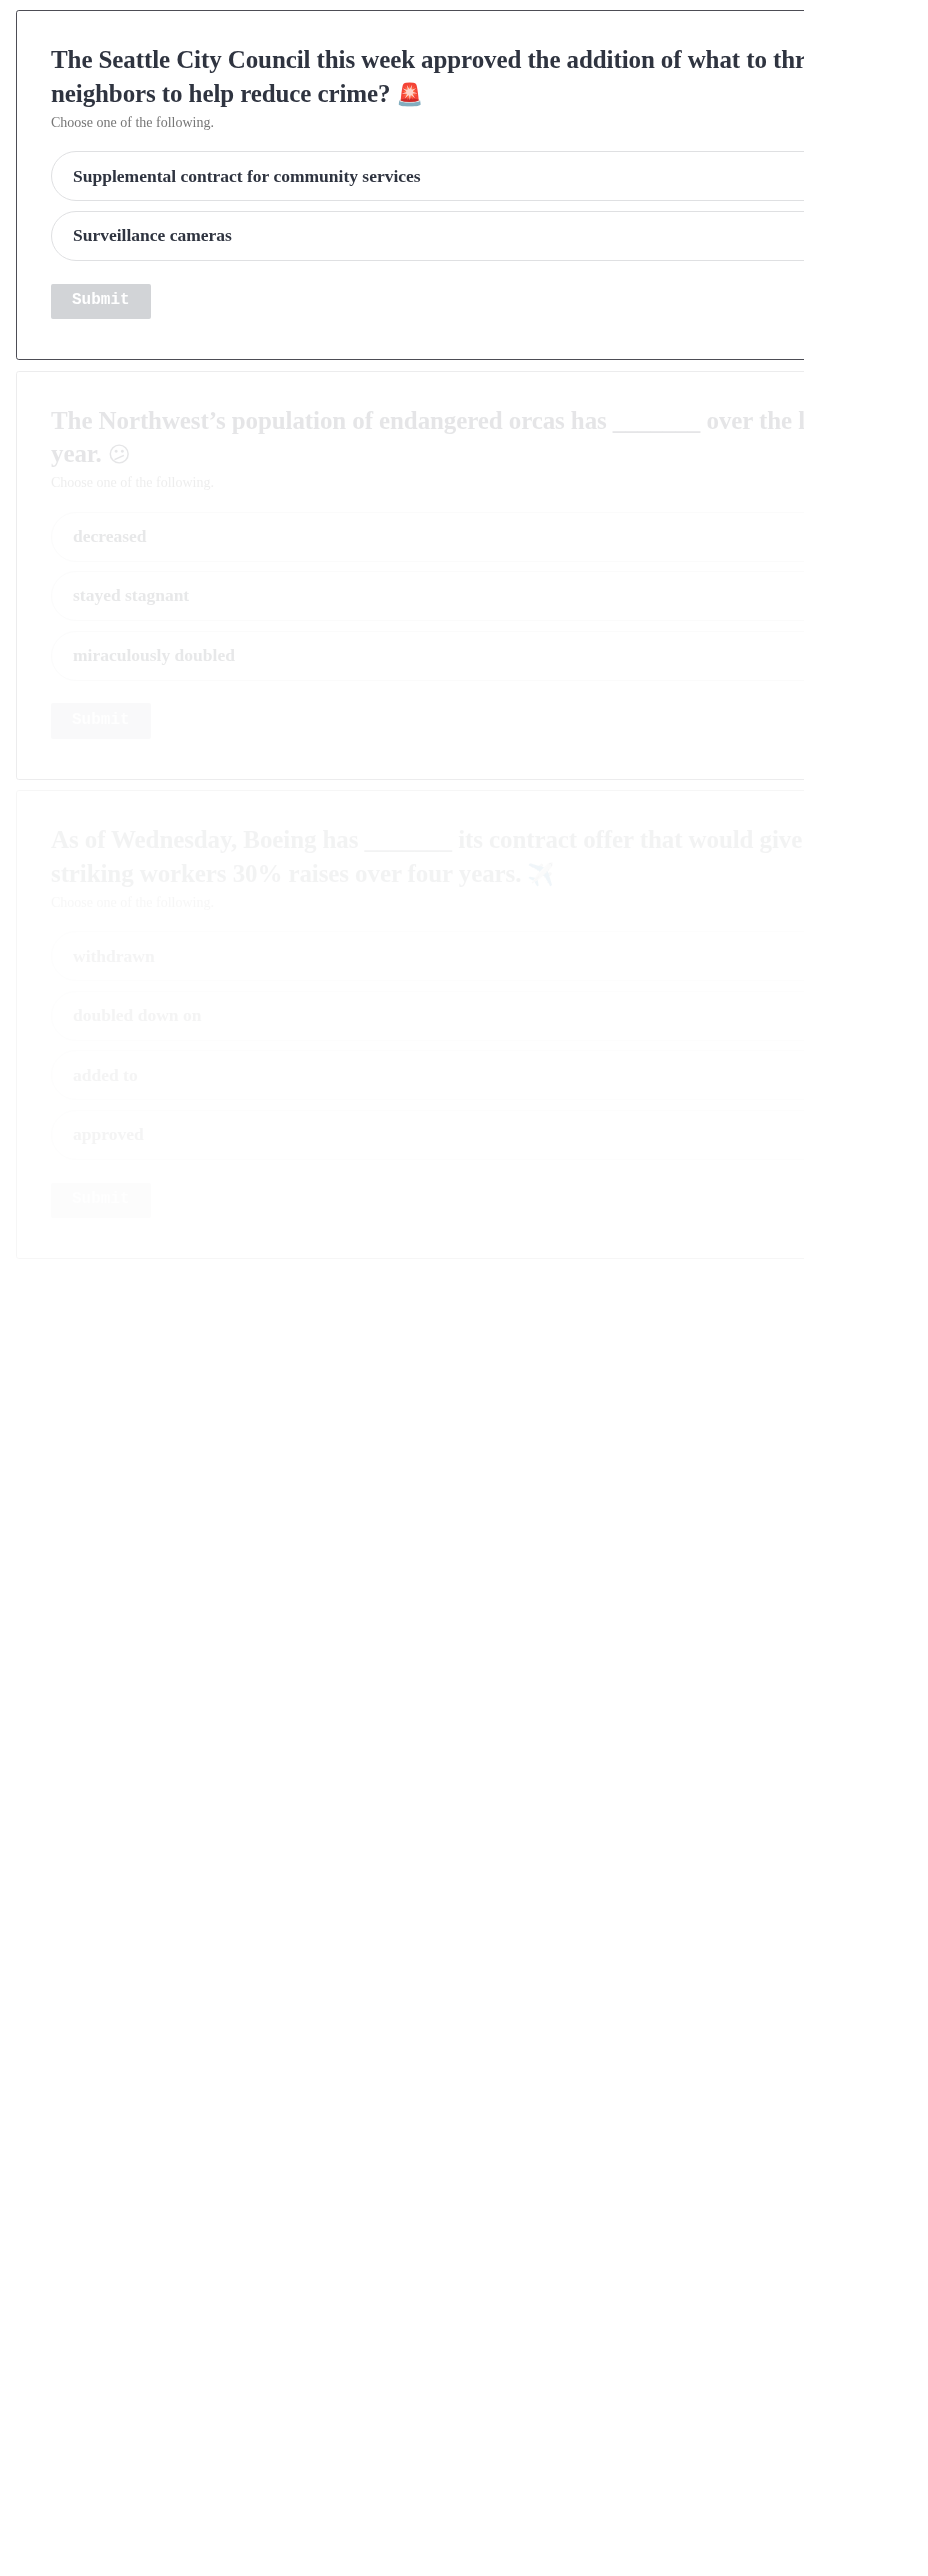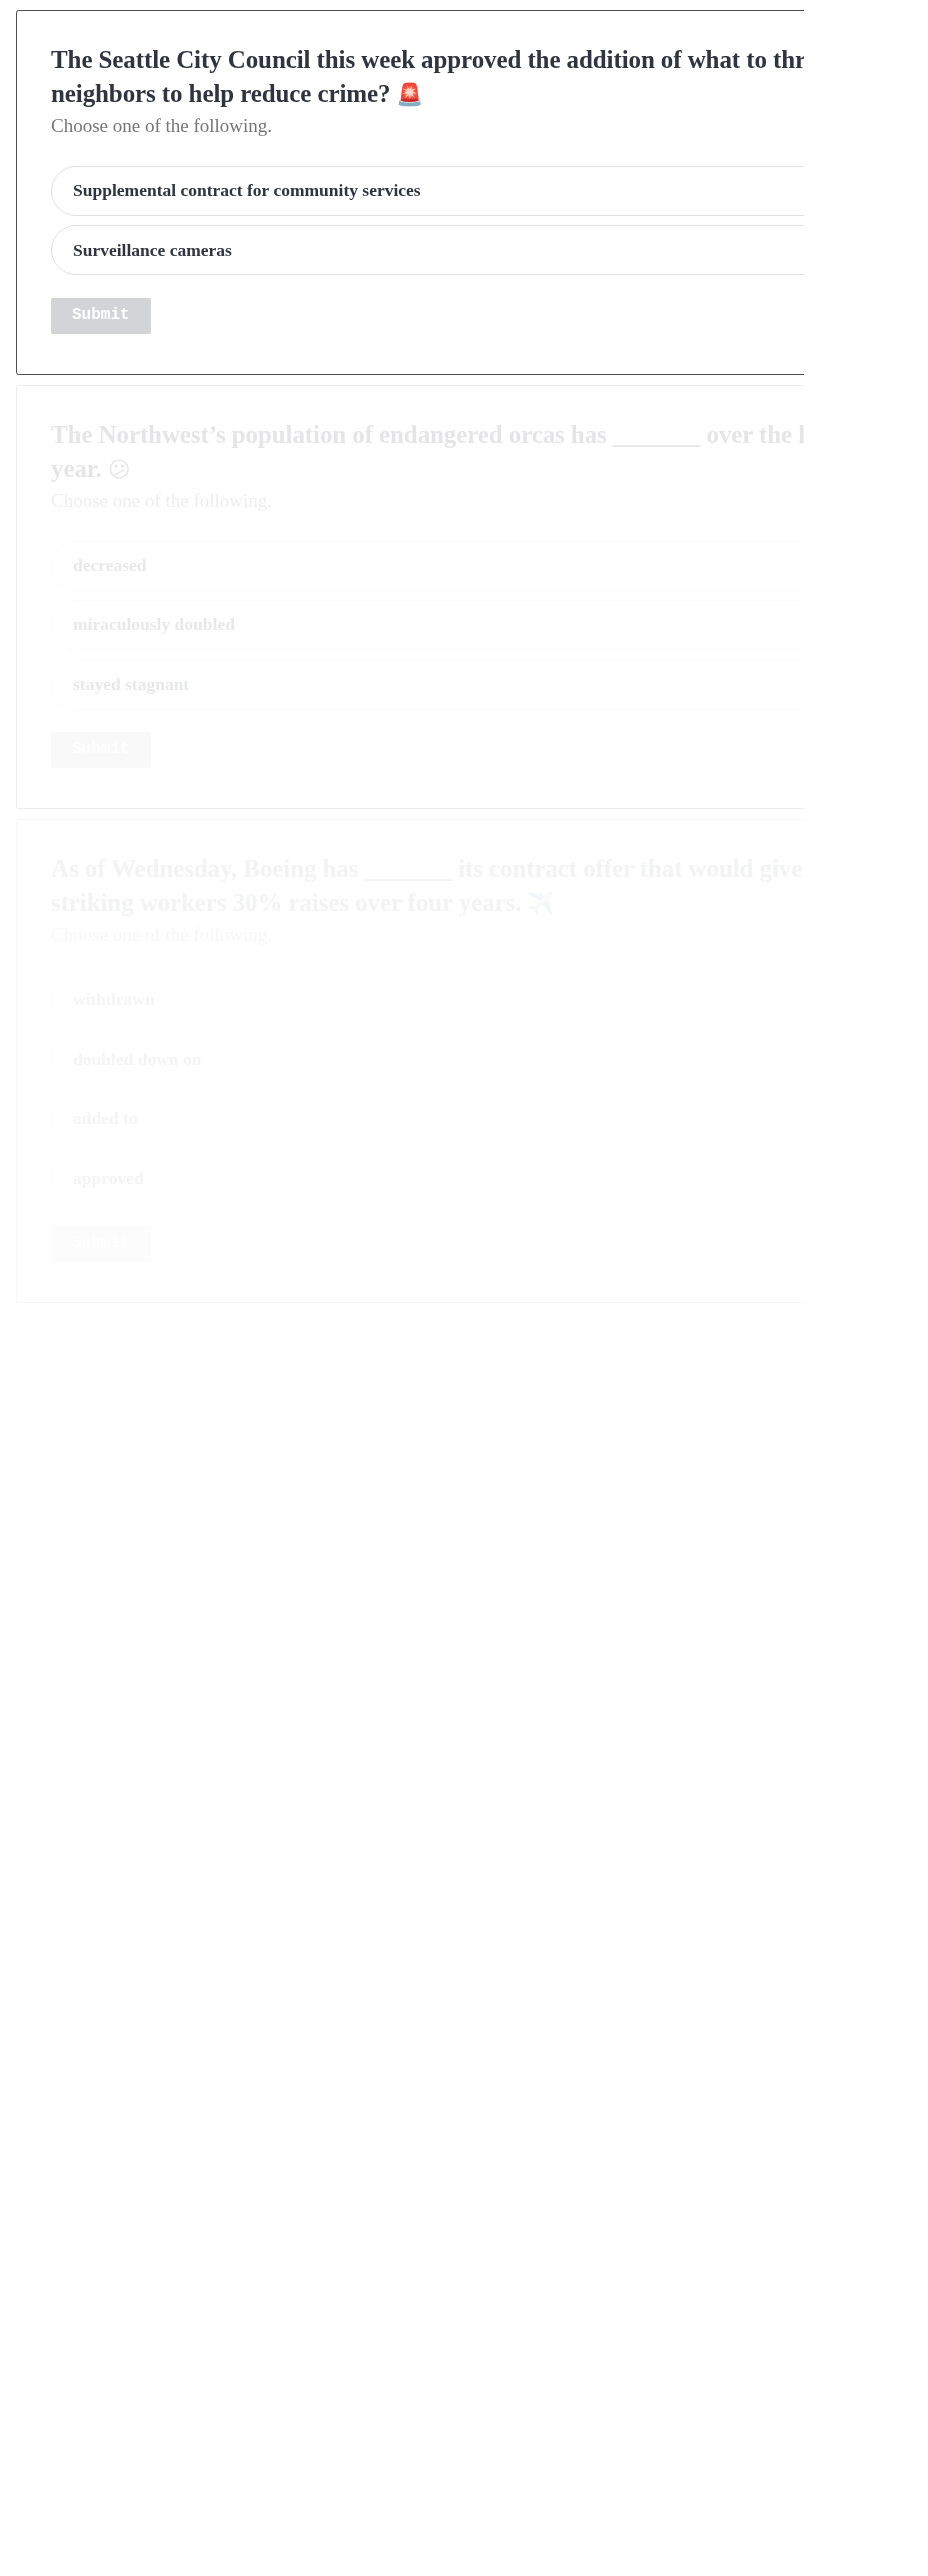--- a/index.html
+++ b/index.html
@@ -55,24 +55,24 @@
     text-align: center;
   }
   .q-emoji {
     font-family: "DejaVu Sans", sans-serif;
     font-size: 22px;
     line-height: 1;
   }
 
   .quiz-subtitle {
     font-family: "Liberation Serif", "DejaVu Serif", serif;
-    font-size: 19px;
+    font-size: 14px;
     font-weight: normal;
     color: #767676;
-    margin: 0 0 27px 0;
+    margin: 0 0 19px 0;
     line-height: 1.3;
   }
 
   .options-list {
     list-style: none;
     margin: 0;
     padding: 0;
   }
 
   .option-row {
@@ -139,24 +139,24 @@
   </section>
 
   <section class="quiz-card fade-1">
     <h2 class="quiz-question"><span>The Northwest’s population of endangered orcas has</span> <span class="blank">_______</span> <span>over the last year.</span> <span class="q-emoji">😕</span></h2>
     <p class="quiz-subtitle">Choose one of the following.</p>
     <ul class="options-list">
       <li class="option-row">
           <span class="option-label">decreased</span>
         </li>
       <li class="option-row">
-          <span class="option-label">miraculously doubled</span>
+          <span class="option-label">stayed stagnant</span>
         </li>
       <li class="option-row">
-          <span class="option-label">stayed stagnant</span>
+          <span class="option-label">miraculously doubled</span>
         </li>
     </ul>
     <button class="submit-button">Submit</button>
   </section>
 
   <section class="quiz-card fade-2">
     <h2 class="quiz-question"><span>As of Wednesday, Boeing has</span> <span class="blank">_______</span> <span>its contract offer that would give striking workers 30% raises over four years.</span> <span class="q-emoji">✈️</span></h2>
     <p class="quiz-subtitle">Choose one of the following.</p>
     <ul class="options-list">
       <li class="option-row">

